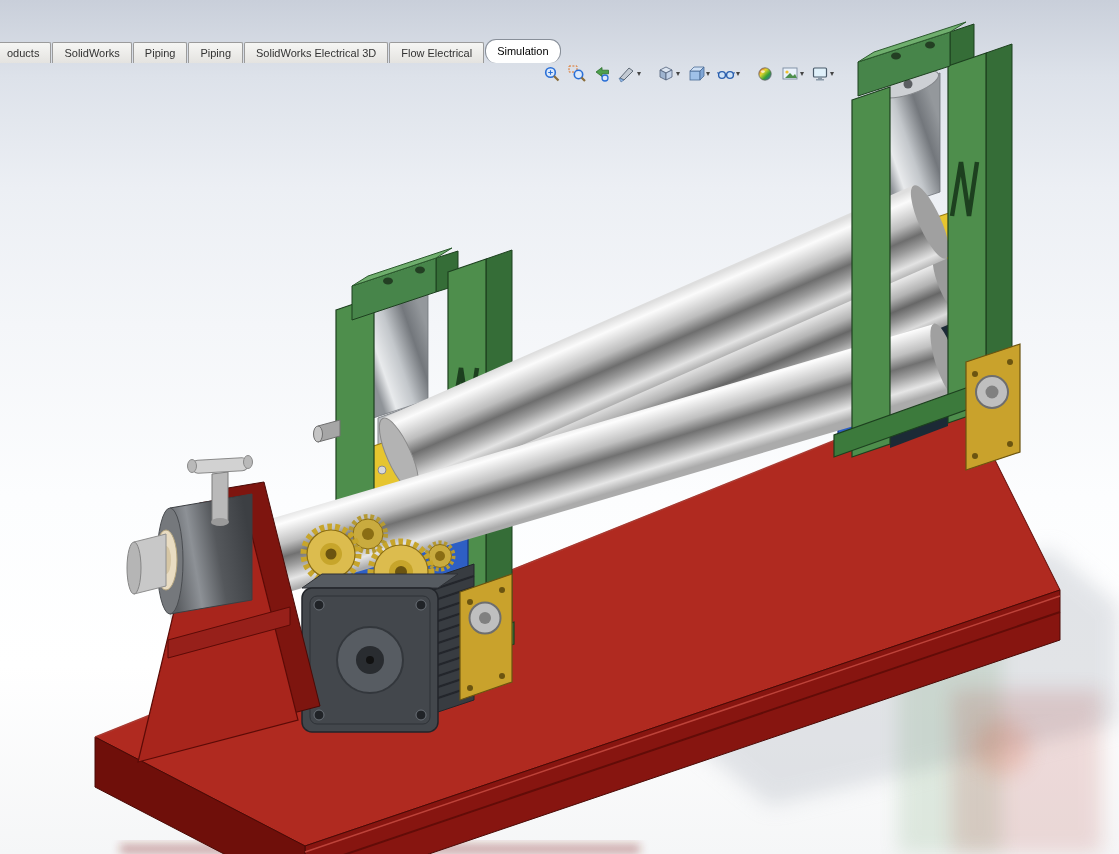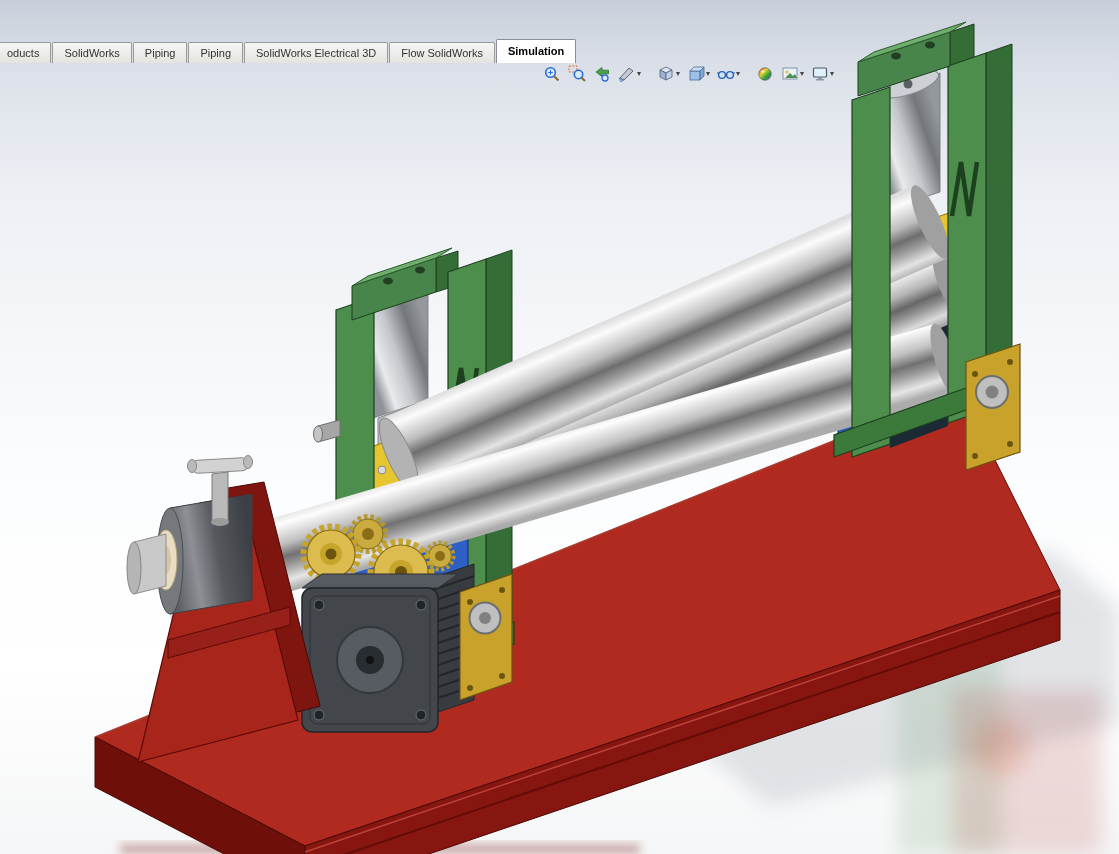--- a/index.html
+++ b/index.html
@@ -11,21 +11,21 @@
   }
   .model-svg{position:absolute;top:0;left:0;z-index:2;}
   .tabs{position:absolute;left:0;top:38px;height:25px;display:flex;align-items:flex-end;z-index:5;}
   .tab{
     height:20px;line-height:20px;padding:0 11px;font-size:11px;color:#333;
     background:linear-gradient(#f6f6f4,#e4e3e0);
     border:1px solid #9b9b9b;border-bottom:none;border-radius:2px 2px 0 0;
     margin-right:1px;white-space:nowrap;cursor:default;
   }
   .tab.first{margin-left:-5px;}
-  .tab.active{background:#ffffff;font-weight:bold;color:#000;height:23px;line-height:23px;border-color:#888f99;}
+  .tab.active{background:#ffffff;font-weight:normal;color:#000;height:23px;line-height:23px;border-color:#888f99;border-radius:11px;}
   .hud{position:absolute;top:64px;left:541px;display:flex;align-items:center;gap:3px;z-index:5;}
   .hud .btn{display:flex;align-items:center;padding:1px 2px;border-radius:2px;cursor:default;}
   .hud .gap{width:6px;}
   .caret{font-size:8px;color:#444;margin-left:1px;line-height:1;}
 </style>
 </head>
 <body>
 
 <div class="screen">
 
@@ -270,21 +270,21 @@
     <div class="tab">
       <span>Piping</span>
     </div>
     <div class="tab">
       <span>Piping</span>
     </div>
     <div class="tab">
       <span>SolidWorks Electrical 3D</span>
     </div>
     <div class="tab">
-      <span>Flow SolidWorks</span>
+      <span>Flow Electrical</span>
     </div>
     <div class="tab active">
       <span>Simulation</span>
     </div>
   </div>
 
   <div class="hud">
     <span class="btn">
       <svg width="18" height="18" viewBox="0 0 18 18">
         <circle cx="7.5" cy="7.5" r="4.8" fill="#dbe9fb" stroke="#2a6fd6" stroke-width="1.6"></circle>

